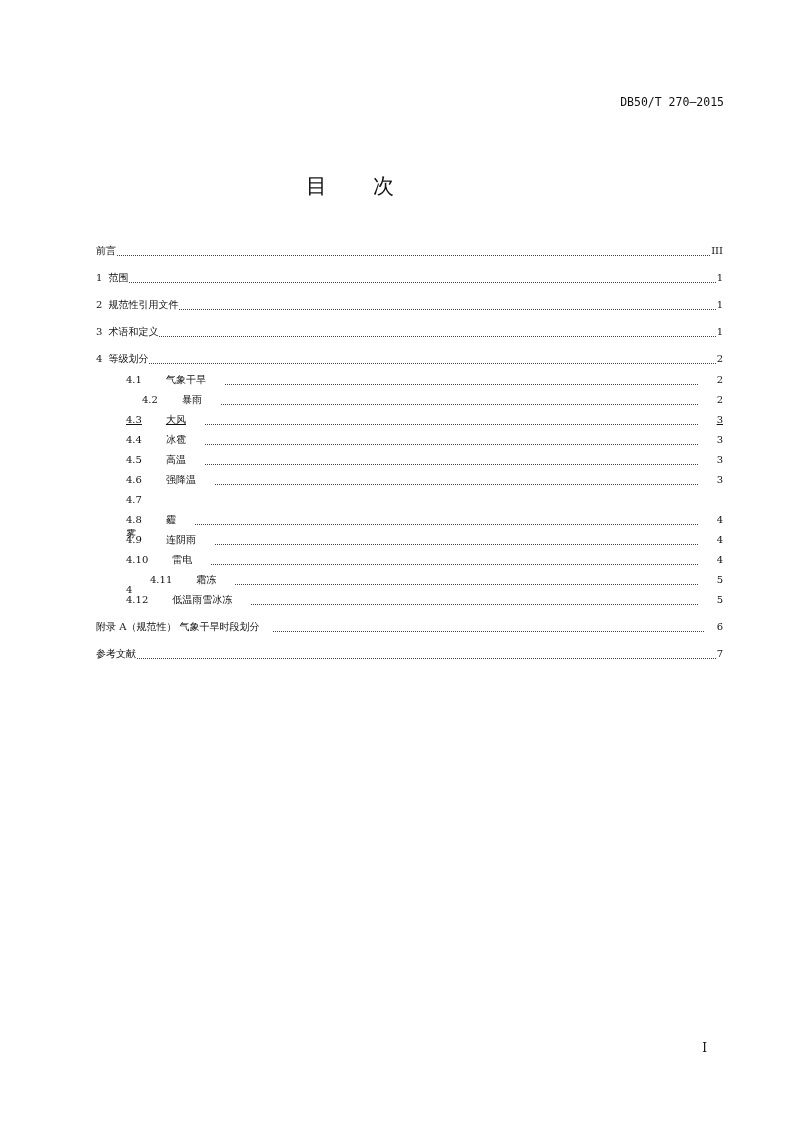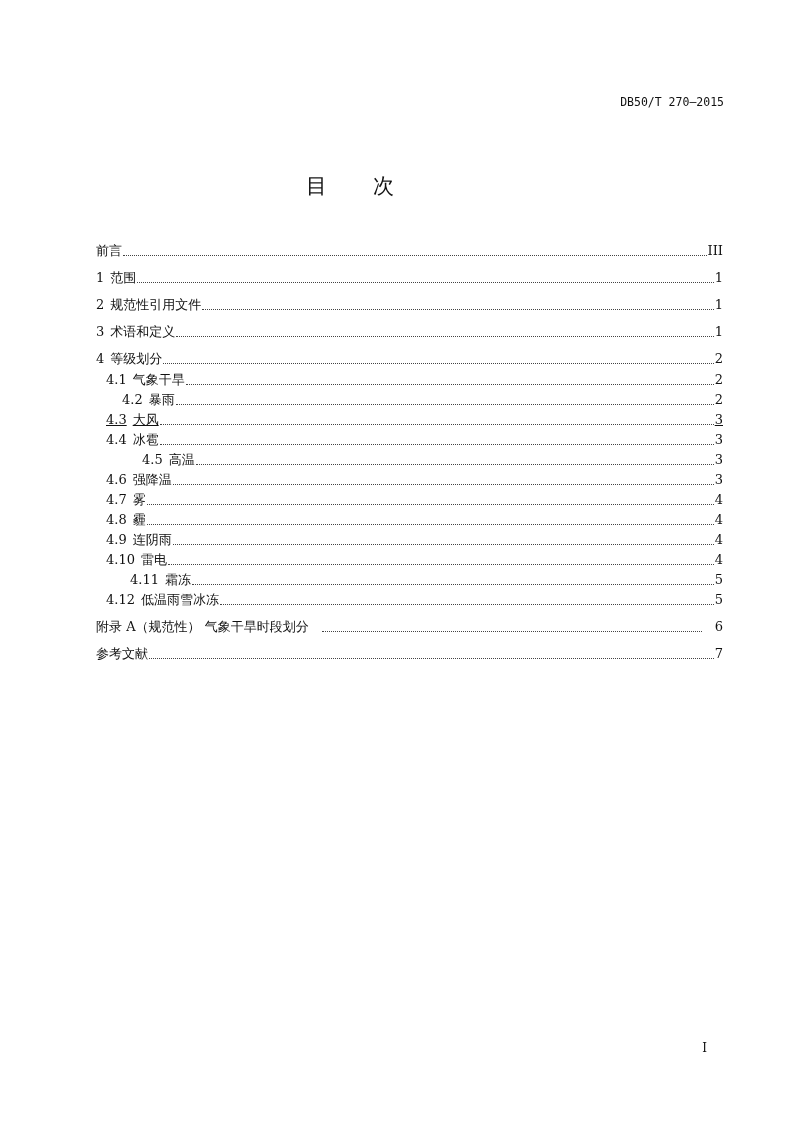--- a/index.html
+++ b/index.html
@@ -41,26 +41,26 @@
       left: 96px;
       top: 243px;
       width: 627px;
     }
     .toc-row {
       position: absolute;
       left: 0;
       right: 0;
       display: flex;
       align-items: baseline;
-      font-size: 13px;
+      font-size: 10px;
       line-height: 16px;
       height: 16px;
       white-space: nowrap;
     }
-    .toc-row.level2 { left: 10px; }
+    .toc-row.level2 { left: 30px; gap: 18px; }
     .toc-row .num { margin-right: 6px; }
     .toc-row .label { flex: 0 0 auto; }
     .toc-row .dots {
       flex: 1 1 auto;
       border-bottom: 1px dotted #444;
       margin: 0 1px 3px 1px;
       height: 0;
       align-self: flex-end;
     }
     .toc-row .page {
@@ -137,33 +137,33 @@
     <span class="label">大风</span>
     <span class="dots"></span>
     <span class="page">3</span>
   </div>
   <div class="toc-row level2" style="top:189px;">
     <span class="num">4.4</span>
     <span class="label">冰雹</span>
     <span class="dots"></span>
     <span class="page">3</span>
   </div>
-  <div class="toc-row level2" style="top:209px;margin-left:36px;">
+  <div class="toc-row level2" style="top:209px;">
     <span class="num">4.5</span>
     <span class="label">高温</span>
     <span class="dots"></span>
     <span class="page">3</span>
   </div>
   <div class="toc-row level2" style="top:229px;justify-content:flex-end;">
     <span class="num">4.6</span>
     <span class="label">强降温</span>
     <span class="dots"></span>
     <span class="page">3</span>
   </div>
-  <div class="toc-row level2" style="top:249px;">
+  <div class="toc-row level2" style="top:249px;flex-direction:column;">
     <span class="num">4.7</span>
     <span class="label">雾</span>
     <span class="dots"></span>
     <span class="page">4</span>
   </div>
   <div class="toc-row level2" style="top:269px;">
     <span class="num">4.8</span>
     <span class="label">霾</span>
     <span class="dots"></span>
     <span class="page">4</span>

